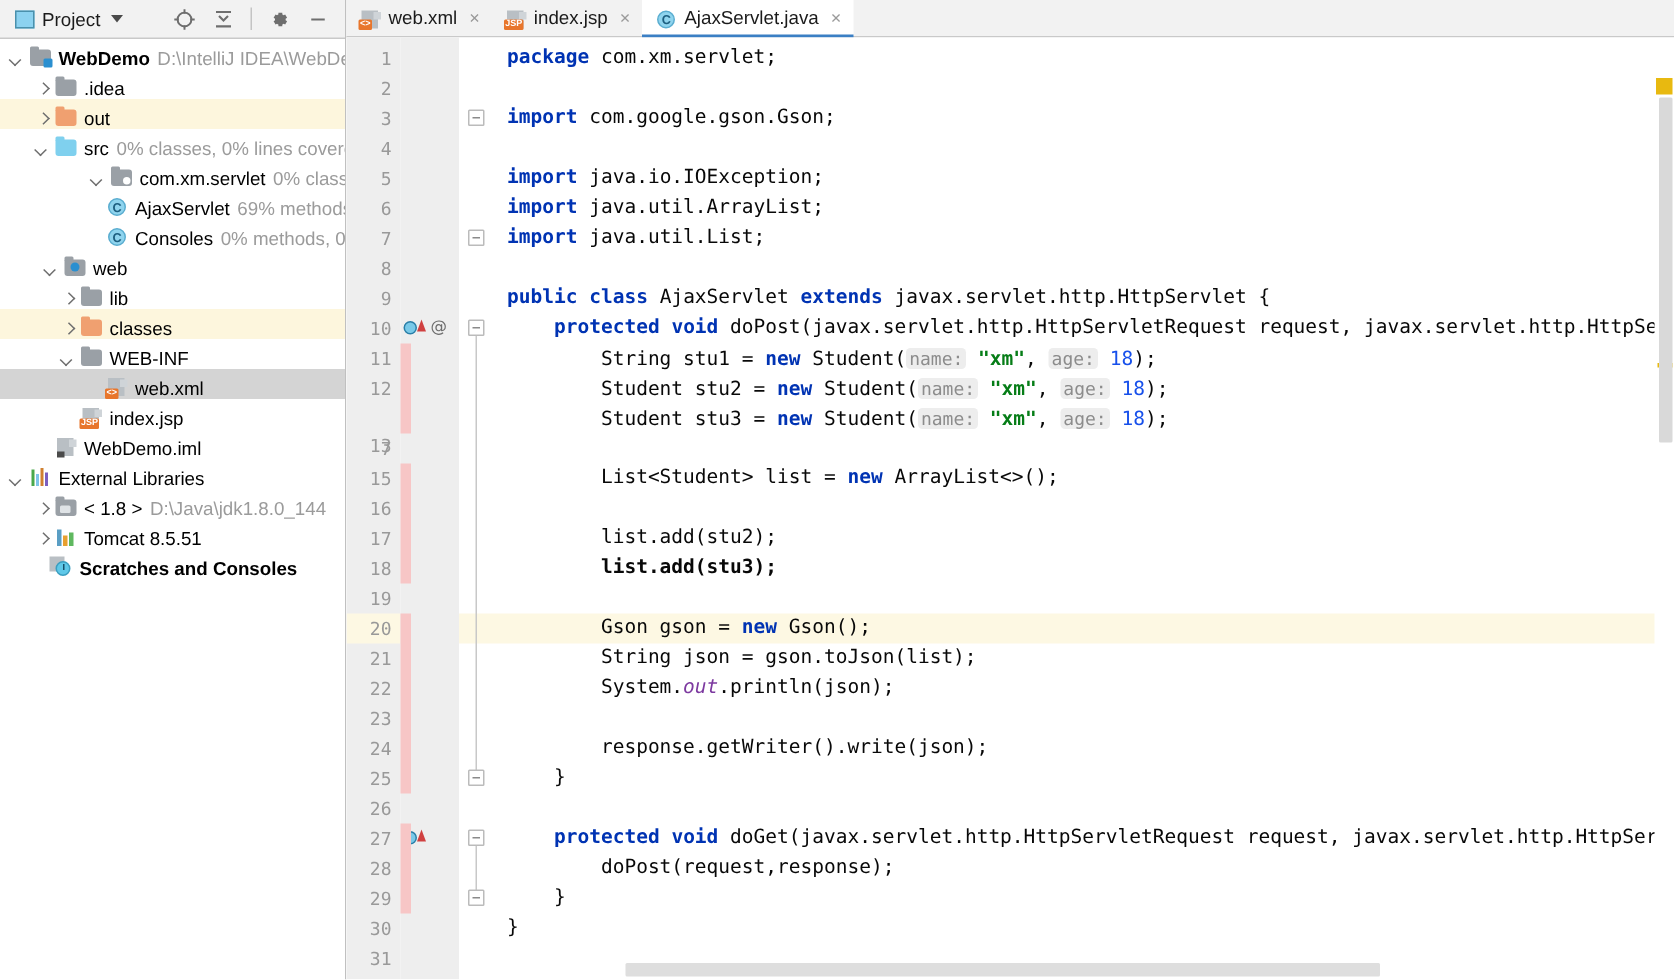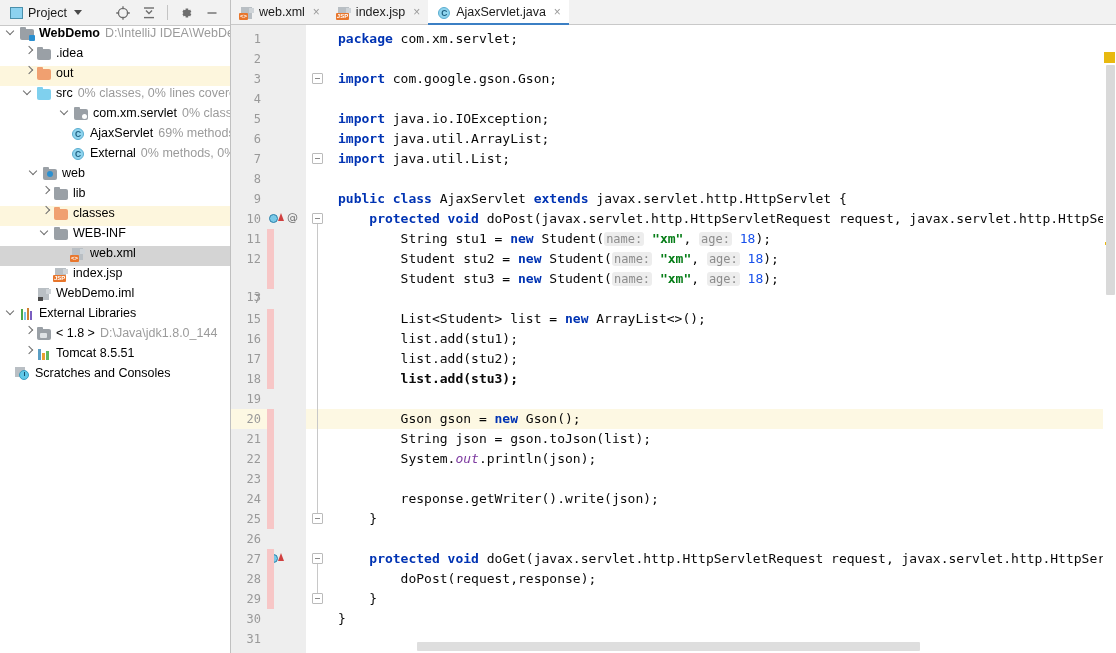--- a/index.html
+++ b/index.html
@@ -41,21 +41,21 @@
     border-top: 5px solid #4a4a4a;
     margin-left: 2px;
   }
   .ph-right { margin-left: auto; display: flex; align-items: center; gap: 10px; padding-right: 6px; }
   .ph-sep { width: 1px; height: 15px; background: #c4c4c4; }
   .tb-ico { width: 16px; height: 16px; display: block; }
 
   
   #tree { position: absolute; top: 26px; left: 0; right: 0; bottom: 0; overflow: hidden; }
   .row {
-    height: 20px; display: flex; align-items: flex-start;
+    height: 20px; display: flex; align-items: flex-end;
     white-space: nowrap; font-size: 12.5px;
     padding-right: 2px;
   }
   .row.sel { background: #d4d4d4; }
   .row.hl  { background: #fdf6dd; }
   .arrow {
     width: 11px; height: 11px; flex: 0 0 11px;
     position: relative; margin-right: 2px;
   }
   .arrow.r::before {
@@ -281,21 +281,21 @@
             <span class="cbadge">C</span>
           </div>
           <span class="lbl">AjaxServlet</span>
           <span class="sub">69% methods,</span>
         </div>
         <div class="row" style="padding-left: 57px;">
           <div class="arrow"></div>
           <div class="ico">
             <span class="cbadge">C</span>
           </div>
-          <span class="lbl">External</span>
+          <span class="lbl">Consoles</span>
           <span class="sub">0% methods, 0%</span>
         </div>
         <div class="row" style="padding-left: 29px;">
           <div class="arrow d"></div>
           <div class="ico">
             <span class="fold f-grey"></span>
             <span style="position:absolute;left:5px;top:5px;width:6px;height:6px;border-radius:50%;background:#2a8fd0"></span>
           </div>
           <span class="lbl">web</span>
         </div>
@@ -369,21 +369,21 @@
           <div class="arrow r"></div>
           <div class="ico">
             <span class="tomcat">
               <span style="position:absolute;left:0;bottom:0;width:3px;height:11px;background:#5a9ec4"></span>
               <span style="position:absolute;left:4px;bottom:0;width:3px;height:7px;background:#e8a030"></span>
               <span style="position:absolute;left:8px;bottom:0;width:3px;height:9px;background:#5fb85f"></span>
             </span>
           </div>
           <span class="lbl">Tomcat 8.5.51</span>
         </div>
-        <div class="row" style="padding-left: 2px;">
+        <div class="row" style="padding-left: 20px; font-weight: bold;">
           <div class="arrow"></div>
           <div class="ico">
             <span style="position:absolute;left:0;top:1px;width:10px;height:10px;background:#b9bfc4"></span>
             <span class="clockico"></span>
           </div>
           <span class="lbl">Scratches and Consoles</span>
         </div>
       </div>
   </div>
 
@@ -484,21 +484,20 @@
           <div class="codeline" style="top: 104px; left: 6px;"><span class="kw">import</span><span> java.util.ArrayList;</span></div>
           <div class="codeline" style="top: 124px; left: 6px;"><span class="kw">import</span><span> java.util.List;</span></div>
           <div class="codeline" style="top: 144px; left: 6px;"></div>
           <div class="codeline" style="top: 164px; left: 6px;"><span class="kw">public</span><span> </span><span class="kw">class</span><span> AjaxServlet </span><span class="kw">extends</span><span> javax.servlet.http.HttpServlet {</span></div>
           <div class="codeline" style="top: 184px; left: 6px;"><span>    </span><span class="kw">protected</span><span> </span><span class="kw">void</span><span> doPost(javax.servlet.http.HttpServletRequest request, javax.servlet.http.HttpServletResponse res</span></div>
           <div class="codeline" style="top: 204px; left: 6px;"><span>        String stu1 = </span><span class="kw">new</span><span> Student(</span><span class="hint">name:</span><span> </span><span class="str">"xm"</span><span>, </span><span class="hint">age:</span><span> </span><span class="num">18</span><span>);</span></div>
           <div class="codeline" style="top: 224px; left: 6px;"><span>        Student stu2 = </span><span class="kw">new</span><span> Student(</span><span class="hint">name:</span><span> </span><span class="str">"xm"</span><span>, </span><span class="hint">age:</span><span> </span><span class="num">18</span><span>);</span></div>
           <div class="codeline" style="top: 244px; left: 6px;"><span>        Student stu3 = </span><span class="kw">new</span><span> Student(</span><span class="hint">name:</span><span> </span><span class="str">"xm"</span><span>, </span><span class="hint">age:</span><span> </span><span class="num">18</span><span>);</span></div>
           <div class="codeline" style="top: 264px; left: 6px;"></div>
           <div class="codeline" style="top: 284px; left: 6px;"><span>        List&lt;Student&gt; list = </span><span class="kw">new</span><span> ArrayList&lt;&gt;();</span></div>
-          <div class="codeline" style="top: 304px; left: 6px;"><span>        list.add(stu1);</span></div>
           <div class="codeline" style="top: 324px; left: 6px;"><span>        list.add(stu2);</span></div>
           <div class="codeline" style="top: 344px; left: 6px; font-weight: bold;"><span>        list.add(stu3);</span></div>
           <div class="codeline" style="top: 364px; left: 6px;"></div>
           <div class="codeline" style="top: 384px; left: 6px;"><span>        Gson gson = </span><span class="kw">new</span><span> Gson();</span></div>
           <div class="codeline" style="top: 404px; left: 6px;"><span>        String json = gson.toJson(list);</span></div>
           <div class="codeline" style="top: 424px; left: 6px;"><span>        System.</span><span class="stc">out</span><span>.println(json);</span></div>
           <div class="codeline" style="top: 444px; left: 6px;"></div>
           <div class="codeline" style="top: 464px; left: 6px;"><span>        response.getWriter().write(json);</span></div>
           <div class="codeline" style="top: 484px; left: 6px;"><span>    }</span></div>
           <div class="codeline" style="top: 504px; left: 6px;"></div>

